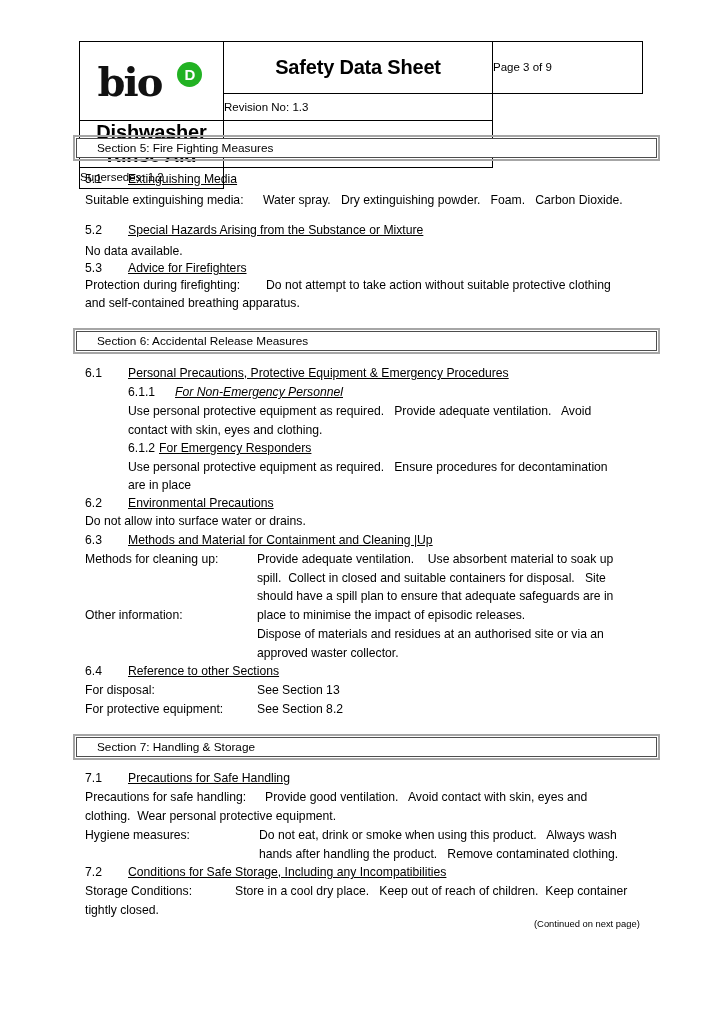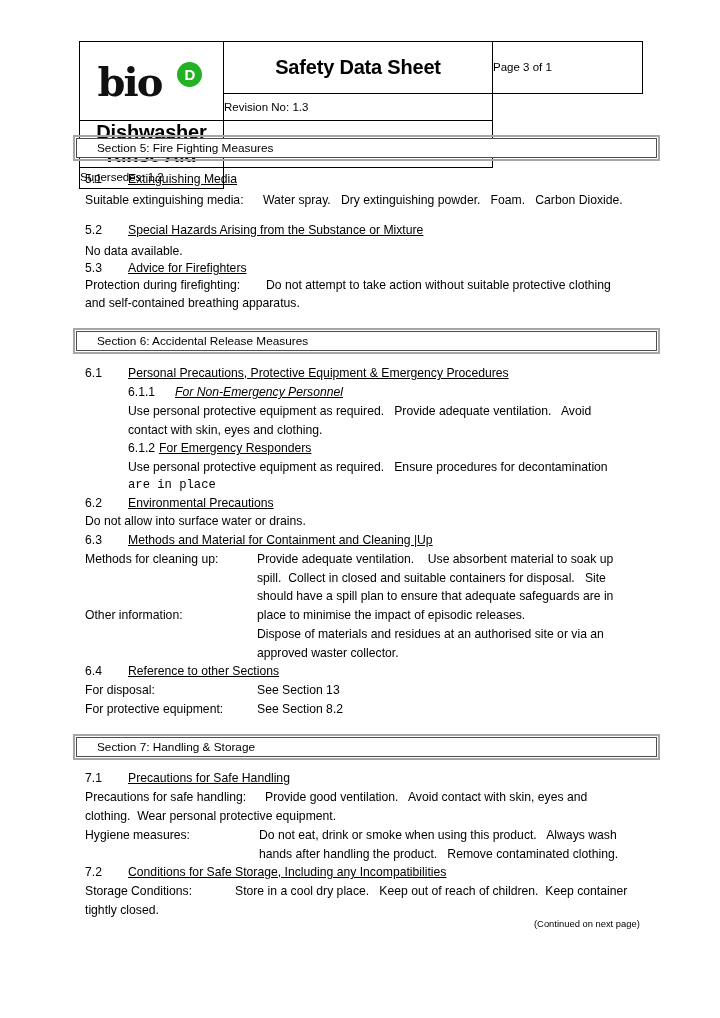--- a/index.html
+++ b/index.html
@@ -138,21 +138,21 @@
         <tr>
       <td class="hdr-logo-cell" rowspan="2">
         <span class="logo">
           <span class="logo-word">bio</span>
               <span class="logo-badge">D</span>
         </span>
       </td>
       <td class="hdr-title-cell">
         <span class="hdr-title-text">Safety Data Sheet</span>
       </td>
-      <td class="hdr-meta-cell">Page 3 of 1</td>
+      <td class="hdr-meta-cell">Page 3 of 9</td>
     </tr>
     <tr>
       <td class="hdr-meta-cell">Revision No: 1.3</td>
     </tr>
     <tr>
       <td class="hdr-title-cell">
         <span class="hdr-title-text">Dishwasher Rinse Aid</span>
       </td>
       <td class="hdr-meta-cell">Issue Date: 06.06.2022</td>
     </tr>
@@ -185,21 +185,21 @@
   <div class="txt u" style="left:128px; top:364px;">Personal Precautions, Protective Equipment &amp; Emergency Procedures</div>
 
   <div class="txt" style="left:128px; top:383px;">6.1.1</div>
   <div class="txt u" style="left:175px; top:383px;font-style:italic;">For Non-Emergency Personnel</div>
   <div class="txt" style="left:128px; top:402px;">Use personal protective equipment as required.   Provide adequate ventilation.   Avoid</div>
   <div class="txt" style="left:128px; top:421px;">contact with skin, eyes and clothing.</div>
 
   <div class="txt" style="left:128px; top:439px;">6.1.2</div>
   <div class="txt u" style="left:159px; top:439px;text-align:right;">For Emergency Responders</div>
   <div class="txt" style="left:128px; top:458px;">Use personal protective equipment as required.   Ensure procedures for decontamination</div>
-  <div class="txt" style="left:128px; top:476px;font-family:Liberation Mono, monospace;">are in place</div>
+  <div class="txt" style="left:128px; top:476px;">are in place</div>
 
   <div class="txt" style="left:85px; top:494px;">6.2</div>
   <div class="txt u" style="left:128px; top:494px;">Environmental Precautions</div>
   <div class="txt" style="left:85px; top:512px;">Do not allow into surface water or drains.</div>
 
   <div class="txt" style="left:85px; top:531px;">6.3</div>
   <div class="txt u" style="left:128px; top:531px;">Methods and Material for Containment and Cleaning |Up</div>
 
   <div class="txt" style="left:85px; top:550px;">Methods for cleaning up:</div>
   <div class="txt" style="left:257px; top:550px;">Provide adequate ventilation.    Use absorbent material to soak up</div>

